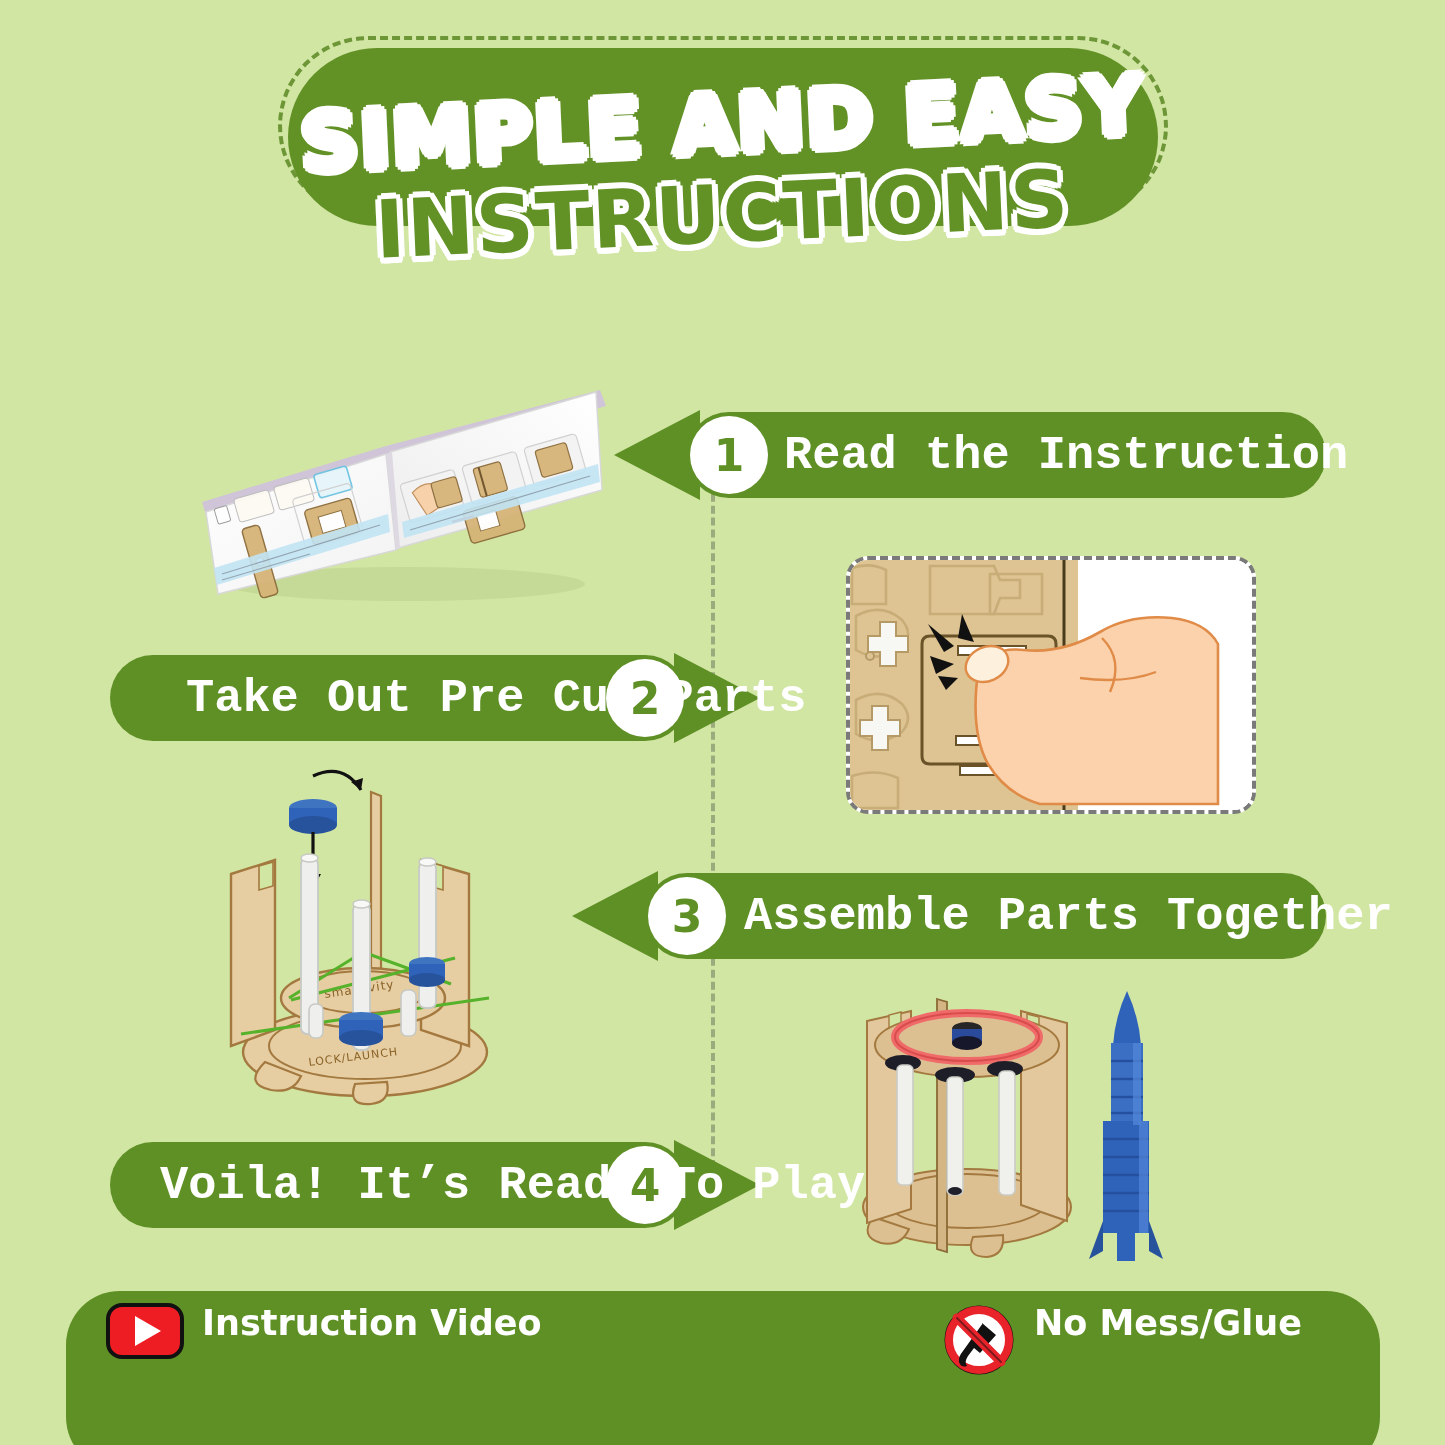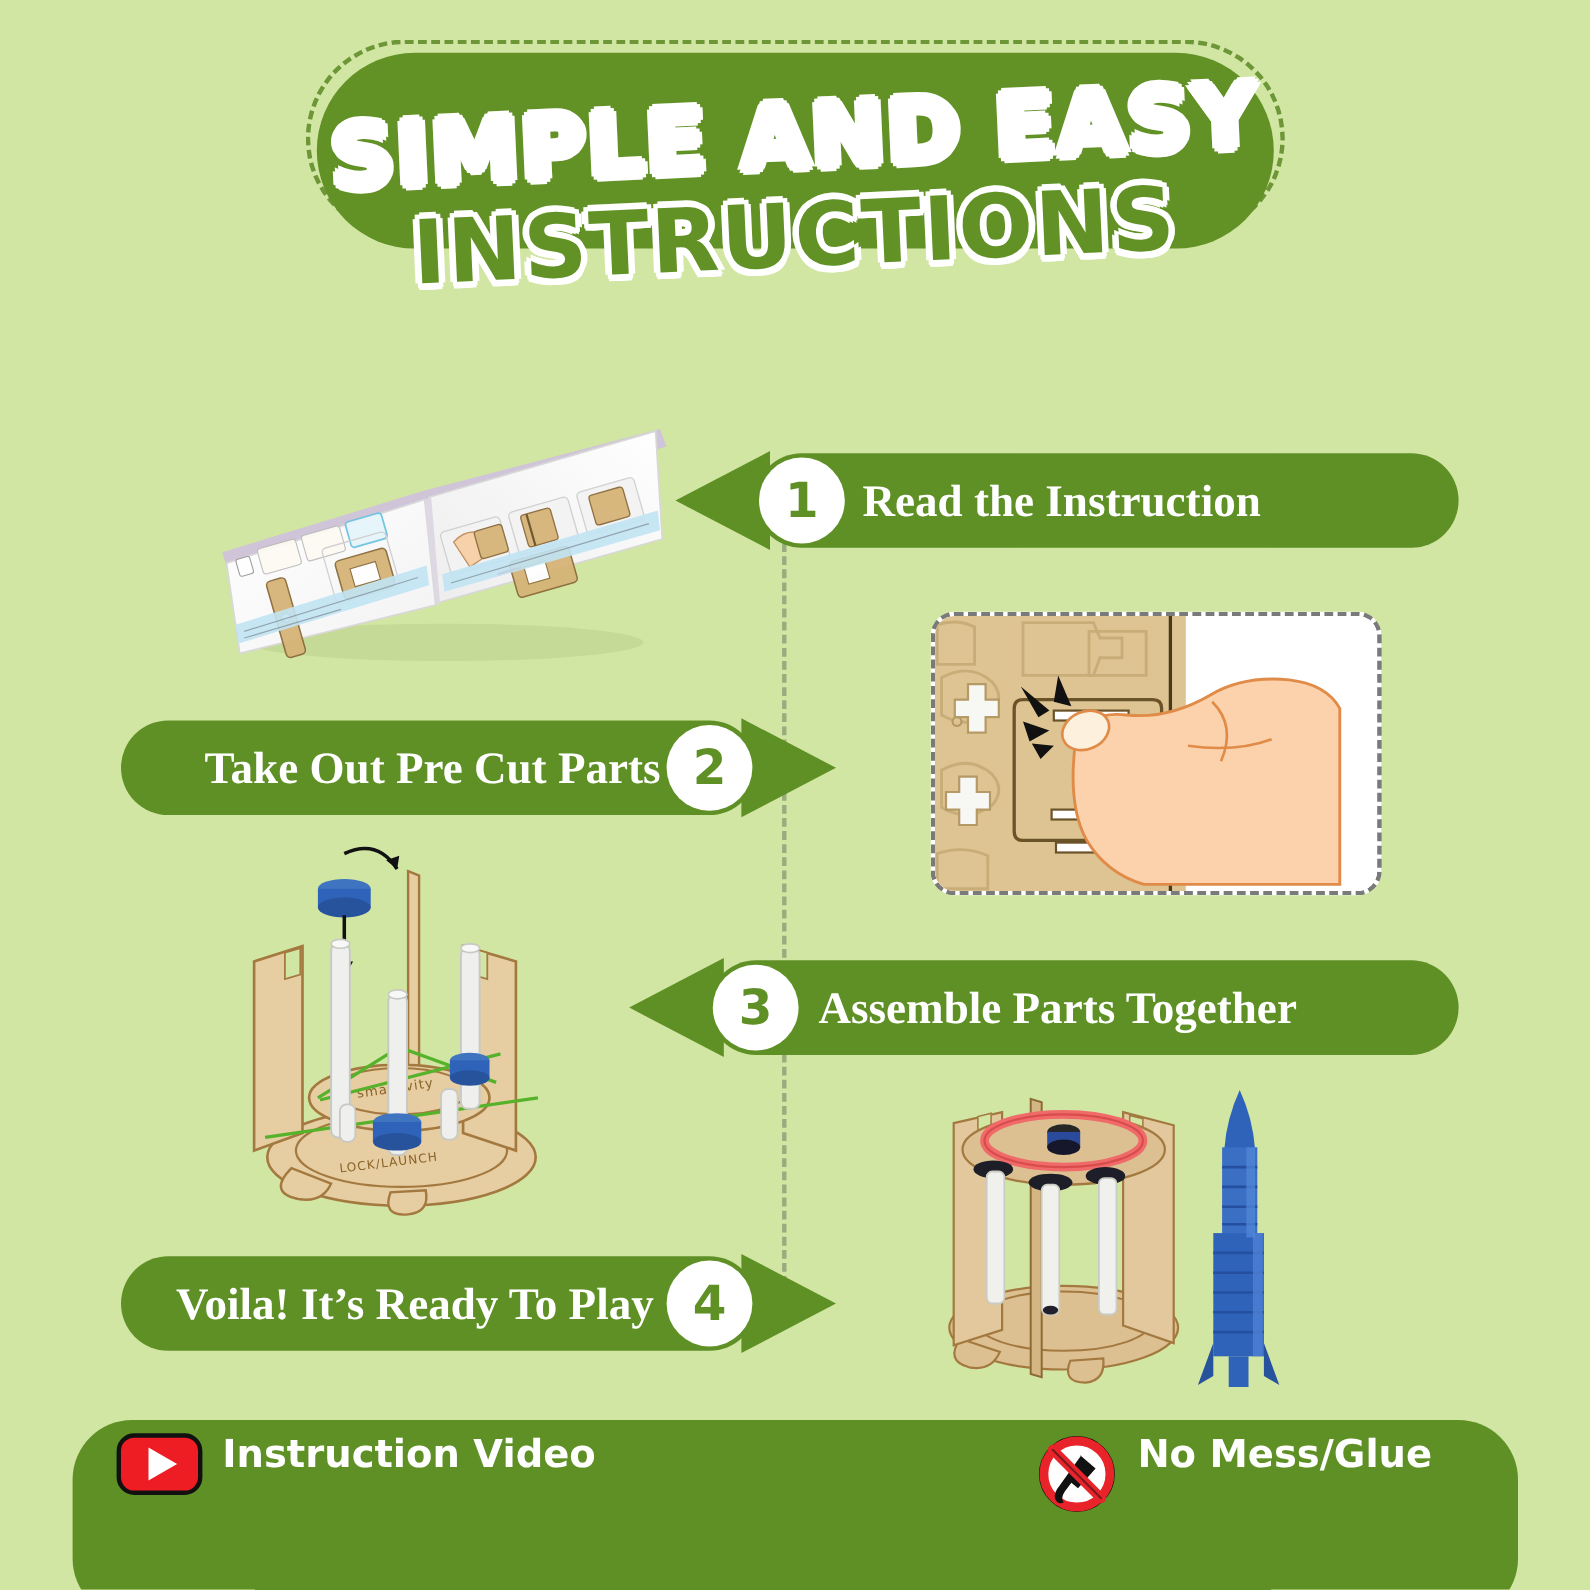--- a/index.html
+++ b/index.html
@@ -54,22 +54,22 @@
   }
   .banner .arrow { position:absolute; top:-2px; width:0; height:0; }
   .banner .num {
     position:absolute; top:4px; width:78px; height:78px; border-radius:50%;
     background:#ffffff; color:#5f9025; font-size:44px; font-weight:bold;
     display:flex; align-items:center; justify-content:center;
     font-family:"DejaVu Sans", sans-serif;
   }
   .banner .label {
     position:absolute; top:0; height:86px; display:flex; align-items:center;
-    color:#ffffff; font-size:41px; font-weight:bold; white-space:nowrap;
-    font-family:Liberation Serif, serif;
+    color:#ffffff; font-size:47px; font-weight:bold; white-space:nowrap;
+    font-family:Liberation Mono, monospace;
   }
 
   
   #step1 { left:614px; top:412px; width:712px; }
   #step1 .bar { left:72px; width:640px; }
   #step1 .arrow {
     left:0; border-top:45px solid transparent; border-bottom:45px solid transparent;
     border-right:86px solid #5f9025;
   }
   #step1 .num { left:76px; }

